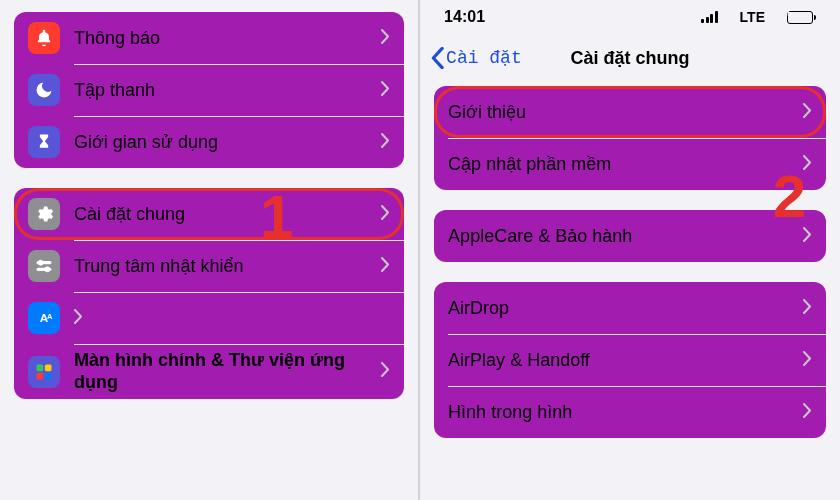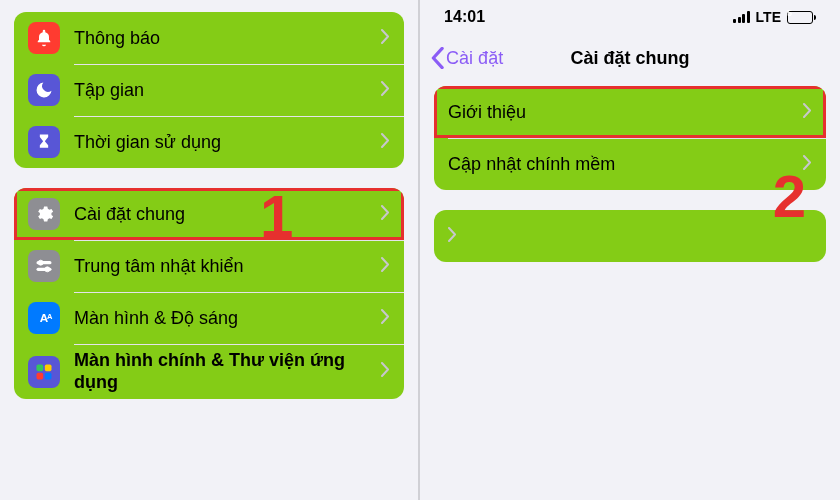--- a/index.html
+++ b/index.html
@@ -25,53 +25,53 @@
   .status-bar {
     height: 34px;
     display: flex;
     align-items: center;
     justify-content: space-between;
     padding: 0 24px;
     font-size: 16px;
     font-weight: 600;
     color: #000;
   }
-  .status-right { display: flex; align-items: center; gap: 6px; font-size: 14px; }
+  .status-right { display: flex; align-items: center; gap: 22px; font-size: 14px; }
   .bars { display: inline-flex; align-items: flex-end; gap: 1.5px; height: 12px; }
   .bars span { width: 3px; background: #000; border-radius: 1px; }
   .bars span:nth-child(1){height:4px;} .bars span:nth-child(2){height:6px;}
   .bars span:nth-child(3){height:9px;} .bars span:nth-child(4){height:12px;}
   .battery { display:inline-flex; align-items:center; }
   .batt-body { width:26px;height:13px;border:1.5px solid #000;border-radius:3px;position:relative;padding:1.5px; }
   .batt-fill { height:100%;width:55%;background:#000;border-radius:1px;position:relative; }
   .batt-txt { position:absolute;top:50%;left:50%;transform:translate(-50%,-50%);font-size:9px;font-weight:700;color:#fff; }
   .batt-cap { width:2px;height:5px;background:#000;border-radius:0 2px 2px 0;margin-left:1px; }
 
   
   .nav {
     height: 48px;
     display: flex;
     align-items: center;
     position: relative;
     padding: 0 10px;
   }
   .back {
     display: flex; align-items: center; gap: 2px;
-    color: #8b5cf6; font-size: 18px;
+    color: #1d4ed8; font-size: 18px; font-family: Liberation Mono, monospace;
   }
   .back svg { width: 14px; height: 22px; }
   .nav-title {
     position: absolute; left: 50%; transform: translateX(-50%);
     font-size: 18px; font-weight: 600; color: #000;
   }
 
   
   .group {
     margin: 8px 14px 20px;
-    background: #84cc16;
+    background: #a21caf;
     border-radius: 12px;
     overflow: hidden;
   }
   .row {
     display: flex; align-items: center;
     min-height: 52px;
     padding: 0 14px;
     position: relative;
   }
   .row + .row::before {
@@ -84,21 +84,21 @@
   .icon {
     width: 32px; height: 32px; border-radius: 8px;
     display: flex; align-items: center; justify-content: center;
     margin-right: 14px; flex-shrink: 0; color:#fff;
   }
   .icon svg { width: 20px; height: 20px; }
   .label { flex: 1; font-size: 18px; color: #000; }
   .chev { color: #c7c7cc; }
   .chev svg { width: 9px; height: 15px; }
 
-  .highlight { box-shadow: inset 0 0 0 3px #e6302e; }
+  .highlight { box-shadow: inset 0 0 0 3px #e6302e; border-radius: 25px; }
 
   .step-num {
     position: absolute;
     color: #e6302e;
     font-weight: 800;
     font-size: 60px;
     font-family: Arial, sans-serif;
     pointer-events: none;
   }
 
@@ -174,32 +174,32 @@
           <div class="chev"><svg>
                 <use href="#chev-r"></use>
               </svg></div>
         </div>
         <div class="row">
           <div class="icon bg-indigo">
               <svg>
                 <use href="#moon"></use>
               </svg>
             </div>
-          <div class="label">Tập gian</div>
+          <div class="label">Tập thanh</div>
           <div class="chev"><svg>
                 <use href="#chev-r"></use>
               </svg></div>
         </div>
         <div class="row">
           <div class="icon bg-indigo2">
               <svg>
                 <use href="#hourglass"></use>
               </svg>
             </div>
-          <div class="label">Thời gian sử dụng</div>
+          <div class="label">Giới gian sử dụng</div>
           <div class="chev"><svg>
                 <use href="#chev-r"></use>
               </svg></div>
         </div>
       </div>
 
       <div class="group">
         <div class="row highlight">
           <div class="icon bg-gray">
               <svg>
@@ -221,21 +221,20 @@
           <div class="chev"><svg>
                 <use href="#chev-r"></use>
               </svg></div>
         </div>
         <div class="row">
           <div class="icon bg-blue">
               <svg>
                 <use href="#sun"></use>
               </svg>
             </div>
-          <div class="label">Màn hình &amp; Độ sáng</div>
           <div class="chev"><svg>
                 <use href="#chev-r"></use>
               </svg></div>
         </div>
         <div class="row">
           <div class="icon" style="background:#5856d6">
               <svg>
                 <use href="#grid"></use>
               </svg>
             </div>
@@ -280,32 +279,53 @@
     </div>
 
     <div class="group" style="margin-top:4px">
       <div class="row highlight">
         <div class="label">Giới thiệu</div>
         <div class="chev"><svg>
               <use href="#chev-r"></use>
             </svg></div>
       </div>
       <div class="row">
-        <div class="label">Cập nhật chính mềm</div>
+        <div class="label">Cập nhật phần mềm</div>
         <div class="chev"><svg>
               <use href="#chev-r"></use>
             </svg></div>
       </div>
     </div>
 
     <div class="group">
       <div class="row">
-        <div class="chev"><svg>
-              <use href="#chev-r"></use>
-            </svg></div>
-      </div>
-    </div>
-
+        <div class="label">AppleCare &amp; Bảo hành</div>
+        <div class="chev"><svg>
+              <use href="#chev-r"></use>
+            </svg></div>
+      </div>
+    </div>
+
+    <div class="group">
+      <div class="row">
+        <div class="label">AirDrop</div>
+        <div class="chev"><svg>
+              <use href="#chev-r"></use>
+            </svg></div>
+      </div>
+      <div class="row">
+        <div class="label">AirPlay &amp; Handoff</div>
+        <div class="chev"><svg>
+              <use href="#chev-r"></use>
+            </svg></div>
+      </div>
+      <div class="row">
+        <div class="label">Hình trong hình</div>
+        <div class="chev"><svg>
+              <use href="#chev-r"></use>
+            </svg></div>
+      </div>
+    </div>
 
     <div class="step-num" style="top:162px;right:34px;">2</div>
   </div>
 
 </div>
 
 </body></html>

